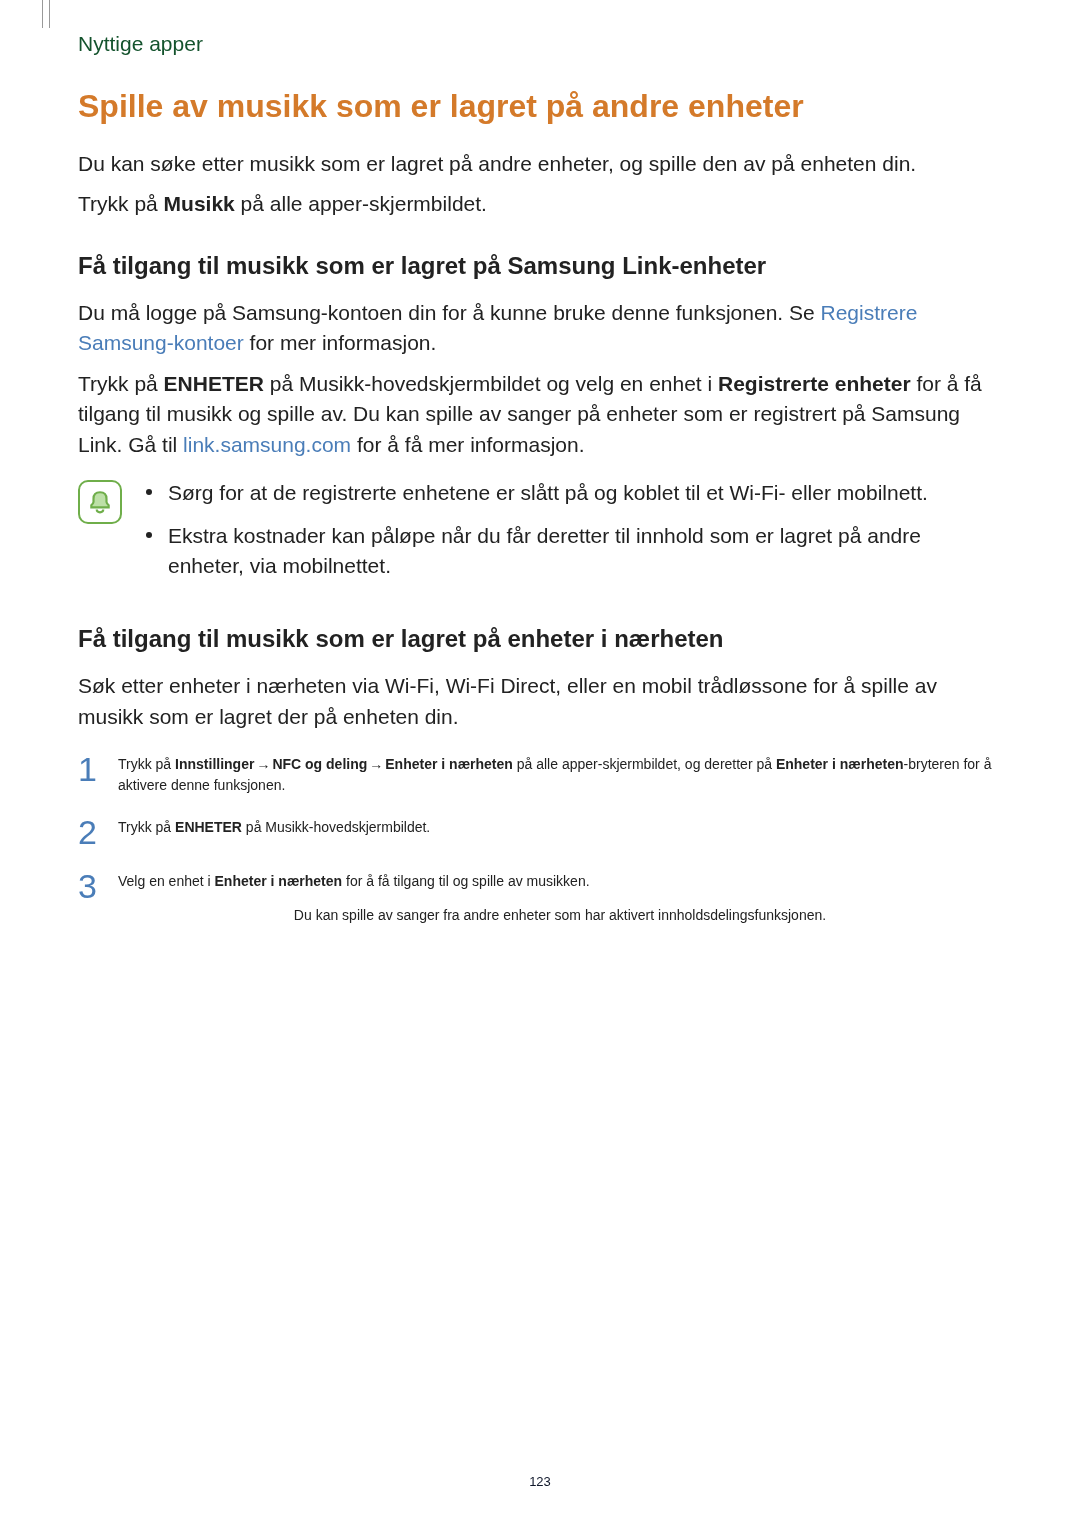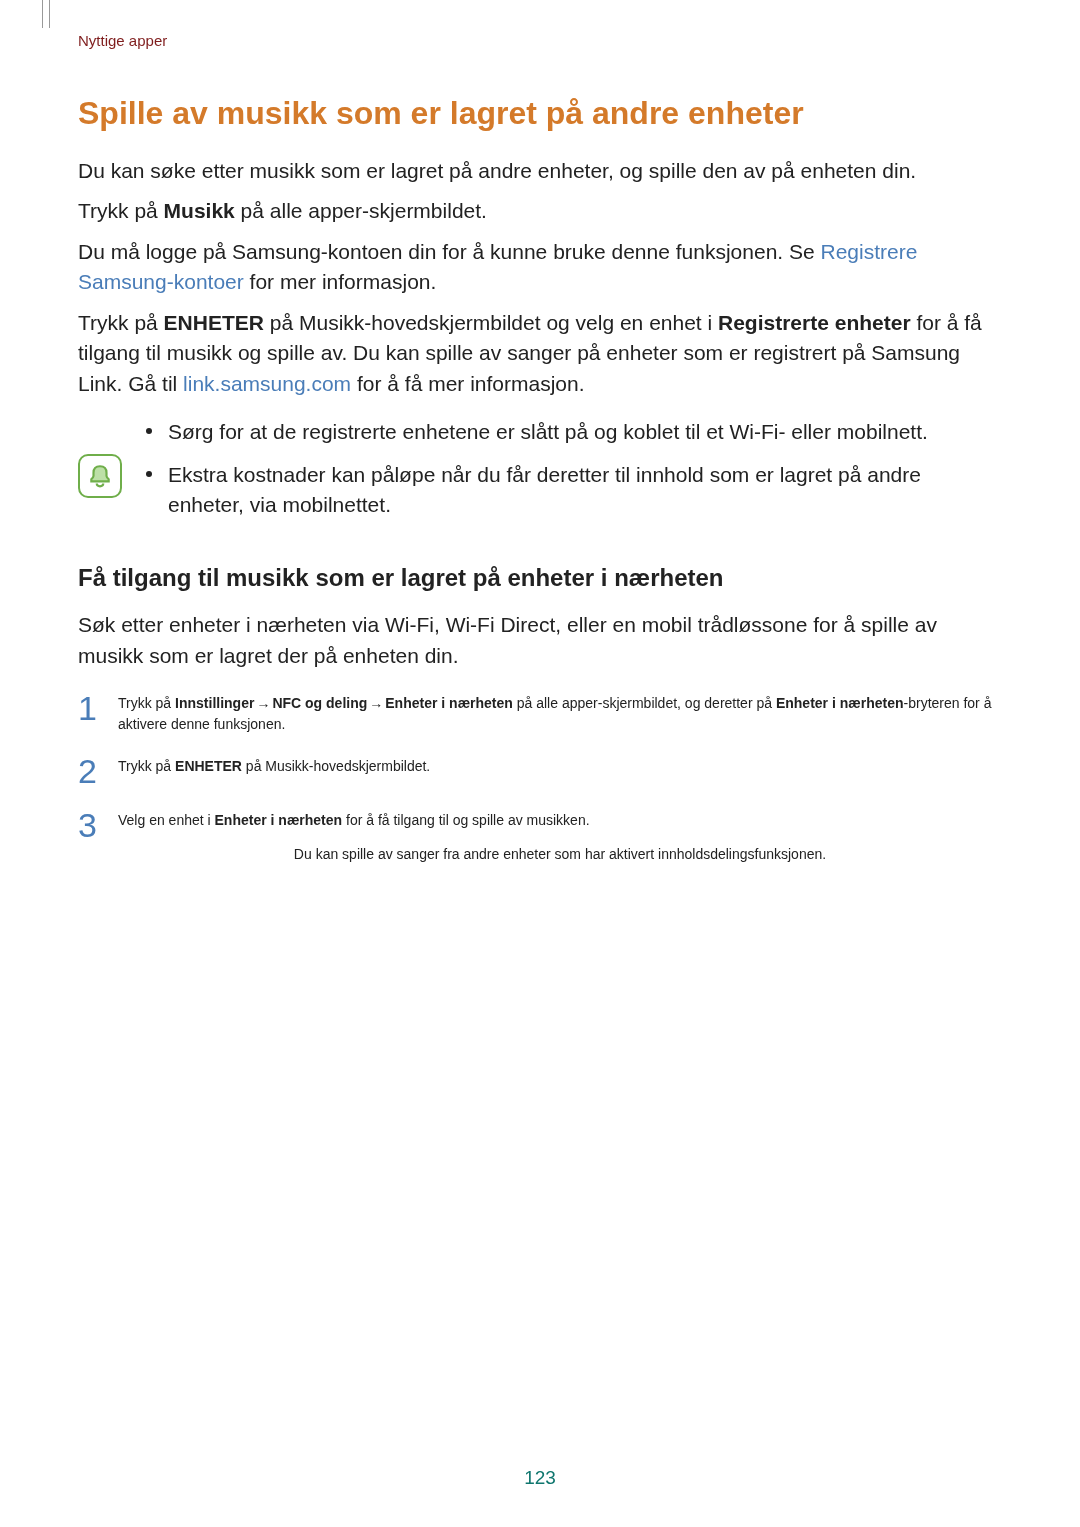--- a/index.html
+++ b/index.html
@@ -21,24 +21,24 @@
       top: 0;
       width: 8px;
       height: 28px;
       border-left: 1px solid #999;
       border-right: 1px solid #999;
     }
     .content {
       padding: 32px 78px 0 78px;
     }
     .breadcrumb {
-      color: #7f1d1d;
-      font-size: 15px;
+      color: #14532d;
+      font-size: 21px;
       font-weight: 400;
-      margin-bottom: 46px;
+      margin-bottom: 32px;
     }
     .h1 {
       color: #d47a2a;
       font-size: 32px;
       font-weight: 700;
       margin-bottom: 24px;
     }
     .para {
       font-size: 21px;
       line-height: 1.45;
@@ -55,21 +55,21 @@
       margin-bottom: 18px;
     }
     .link {
       color: #4a7db8;
     }
     .bold {
       font-weight: 700;
     }
     .note-box {
       display: flex;
-      align-items: center;
+      align-items: flex-start;
       margin-top: 18px;
       margin-bottom: 10px;
     }
     .note-icon {
       flex: 0 0 auto;
       width: 44px;
       height: 44px;
       border: 2px solid #6fae4a;
       border-radius: 10px;
       display: flex;
@@ -130,41 +130,42 @@
     }
     .arrow {
       padding: 0 2px;
     }
     .page-num {
       position: absolute;
       bottom: 38px;
       left: 0;
       right: 0;
       text-align: center;
-      font-size: 19px;
-      color: #0f766e;
+      font-size: 13px;
+      color: #0f172a;
     }
   </style>
 </head>
 <body>
 
 <div class="page-mark"></div>
 
 <div class="content">
 
   <div class="breadcrumb">Nyttige apper</div>
 
   <div class="h1">Spille av musikk som er lagret på andre enheter</div>
 
   <div class="para">Du kan søke etter musikk som er lagret på andre enheter, og spille den av på enheten din.</div>
 
   <div class="para para-lg-gap">
     <span>Trykk på </span><span class="bold">Musikk</span><span> på alle apper-skjermbildet.</span>
   </div>
 
+  <div class="h2">Få tilgang til musikk som er lagret på Samsung Link-enheter</div>
 
   <div class="para">
     <span>Du må logge på Samsung-kontoen din for å kunne bruke denne funksjonen. Se </span><span class="link">Registrere Samsung-kontoer</span><span> for mer informasjon.</span>
   </div>
 
   <div class="para">
     <span>Trykk på </span><span class="bold">ENHETER</span><span> på Musikk-hovedskjermbildet og velg en enhet i </span><span class="bold">Registrerte enheter</span><span> for å få tilgang til musikk og spille av. Du kan spille av sanger på enheter som er registrert på Samsung Link. Gå til </span><span class="link">link.samsung.com</span><span> for å få mer informasjon.</span>
   </div>
 
   <div class="note-box">

